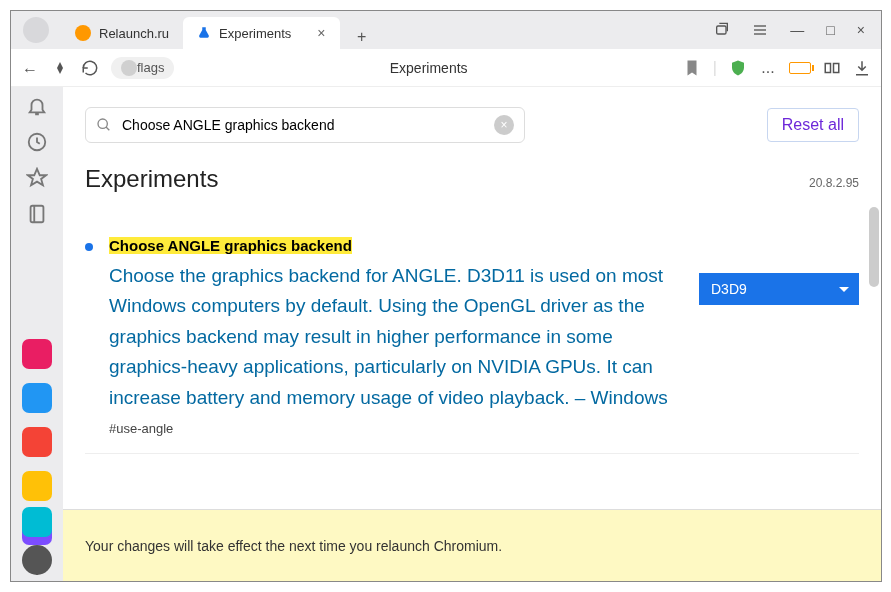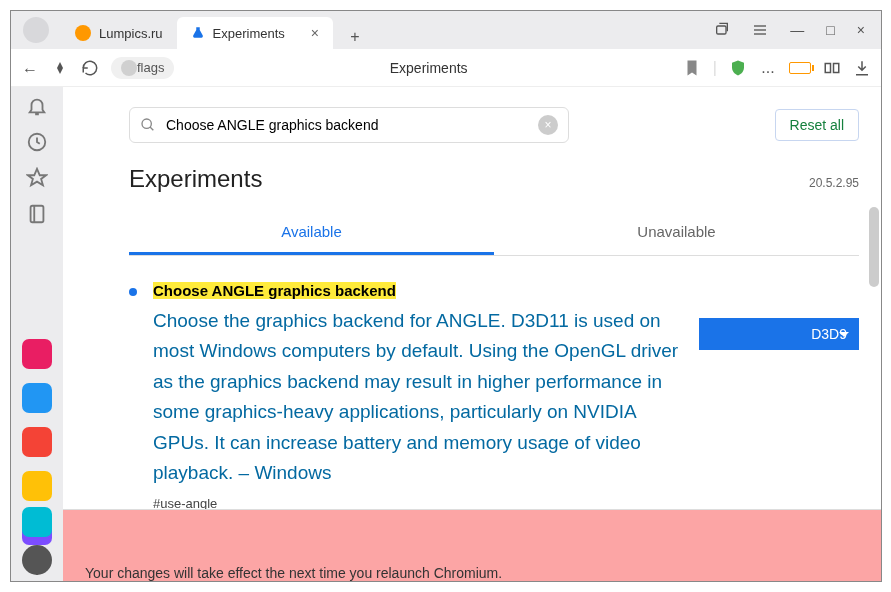--- a/index.html
+++ b/index.html
@@ -17,61 +17,61 @@
 .wincontrols { display: flex; gap: 22px; margin-right: 16px; margin-left: auto; }
 .wincontrols span { font-size: 14px; color: #555; cursor: pointer; }
 .toolbar { height: 38px; background: #fff; border-bottom: 1px solid #eee; display: flex; align-items: center; padding: 0 10px; gap: 12px; }
 .toolbar-icon { width: 18px; height: 18px; color: #555; display: flex; align-items: center; justify-content: center; cursor: pointer; }
 .addr-flags { background: #f0f0f0; padding: 3px 10px; border-radius: 12px; font-size: 13px; color: #555; display: flex; align-items: center; }
 .addr-globe { width: 16px; height: 16px; border-radius: 50%; background: #d0d0d0; }
 .addr-title { flex: 1; text-align: center; font-size: 14px; color: #333; }
 .shield { color: #4caf50; }
 .battery { width: 22px; height: 12px; border: 1.5px solid #ff9800; border-radius: 2px; position: relative; }
 .battery::after { content: ''; position: absolute; right: -4px; top: 2px; width: 2px; height: 6px; background: #ff9800; }
-.main-area { display: flex; height: calc(100% - 76px); gap: 44px; }
+.main-area { display: flex; height: calc(100% - 76px); }
 .sidebar { width: 52px; background: #ececee; display: flex; flex-direction: column; align-items: center; padding-top: 8px; gap: 14px; position: relative; }
 .sb-icon { width: 22px; height: 22px; display: flex; align-items: center; justify-content: center; color: #777; cursor: pointer; }
 .sidebar-bottom { position: absolute; bottom: 6px; display: flex; flex-direction: column; gap: 8px; align-items: center; }
 .app-tile { width: 30px; height: 30px; border-radius: 7px; }
 .content { flex: 1; padding: 20px 22px 0 22px; position: relative; overflow: auto; }
 .search-row { display: flex; gap: 14px; align-items: center; margin-bottom: 22px; }
 .search-box { flex: 1; max-width: 440px; height: 36px; border: 1px solid #ddd; border-radius: 6px; display: flex; align-items: center; padding: 0 10px; gap: 10px; }
 .search-input { flex: 1; border: none; outline: none; font-size: 14px; background: transparent; }
 .clear-btn { width: 20px; height: 20px; border-radius: 50%; background: #ccc; color: #fff; display: flex; align-items: center; justify-content: center; font-size: 12px; cursor: pointer; }
-.reset-btn { margin-left: auto; border: 1px solid #c7d6f0; background: #fff; color: #15803d; padding: 7px 14px; border-radius: 4px; font-size: 14px; cursor: pointer; }
+.reset-btn { margin-left: auto; border: 1px solid #c7d6f0; background: #fff; color: #6d28d9; padding: 7px 14px; border-radius: 4px; font-size: 16px; cursor: pointer; }
 .heading-row { display: flex; align-items: baseline; justify-content: space-between; margin-bottom: 18px; }
 .heading { font-size: 24px; font-weight: 400; color: #222; }
 .version { font-size: 12px; color: #666; }
 .tabs-row { display: flex; border-bottom: 1px solid #ddd; }
 .flagtab { flex: 1; text-align: center; padding: 12px 0; font-size: 15px; color: #666; cursor: pointer; }
 .flagtab.active { color: #1a73e8; border-bottom: 3px solid #1a73e8; }
 .flag-item { padding: 26px 0 16px 0; border-bottom: 1px solid #eee; display: flex; gap: 16px; }
 .flag-dot { width: 8px; height: 8px; border-radius: 50%; background: #1a73e8; margin-top: 6px; flex-shrink: 0; }
 .flag-body { flex: 1; }
 .flag-title { font-size: 15px; font-weight: bold; background: #ffeb3b; display: inline; }
 .flag-desc { font-size: 19px; color: #0369a1; line-height: 1.6; margin-top: 6px; }
 .flag-anchor { font-size: 13px; color: #444; margin-top: 8px; display: inline-block; cursor: pointer; }
-.flag-select { width: 160px; height: 32px; background: #1a73e8; color: #fff; border: none; font-size: 14px; padding: 0 12px; margin-top: 36px; appearance: none; cursor: pointer; position: relative; text-align: right; }
+.flag-select { width: 160px; height: 32px; background: #1a73e8; color: #fff; border: none; font-size: 14px; padding: 0 12px; margin-top: 36px; appearance: none; cursor: pointer; position: relative; text-align: left; }
 .select-wrap { position: relative; }
 .select-wrap::after { content: ''; position: absolute; right: 10px; top: 50px; border-left: 5px solid transparent; border-right: 5px solid transparent; border-top: 5px solid #fff; pointer-events: none; }
-.bottom-bar { position: absolute; bottom: 0; left: 52px; right: 0; height: 72px; border-top: 1px solid #ddd; background: #fca5a5; display: flex; align-items: flex-end; padding: 0 22px; }
+.bottom-bar { position: absolute; bottom: 0; left: 52px; right: 0; height: 72px; border-top: 1px solid #ddd; background: #fef9c3; display: flex; align-items: center; padding: 16px 22px; }
 .bottom-text { font-size: 14px; color: #333; }
 .relaunch { margin-left: auto; background: #1a73e8; color: #fff; border: 3px solid #d32f2f; outline: 2px solid #1a73e8; outline-offset: -6px; padding: 12px 28px; font-size: 15px; font-weight: bold; border-radius: 8px; cursor: pointer; box-shadow: 0 0 0 1px #d32f2f inset; }
 .scrollbar { position: absolute; right: 2px; top: 120px; width: 10px; height: 80px; background: #ccc; border-radius: 5px; }
 </style>
 </head>
 <body>
 
 <div class="window">
   <div class="titlebar">
     <div class="avatar"></div>
     <div class="tabs">
       <div class="tab">
         <span class="tab-icon-orange"></span>
-        <span>Lumpics.ru</span>
+        <span>Relaunch.ru</span>
       </div>
       <div class="tab active">
         <svg class="tab-icon-flask" viewBox="0 0 24 24">
             <path fill="#1a73e8" d="M9 2v5l-5 9c-1 2 0 4 2 4h12c2 0 3-2 2-4l-5-9V2z"></path>
           </svg>
         <span>Experiments</span>
         <span class="tab-close">×</span>
       </div>
       <div class="newtab">+</div>
     </div>
@@ -160,27 +160,23 @@
               <line x1="20" y1="20" x2="15" y2="15"></line>
             </svg>
           <input class="search-input" value="Choose ANGLE graphics backend" style="">
           <span class="clear-btn">×</span>
         </div>
         <button class="reset-btn">Reset all</button>
       </div>
 
       <div class="heading-row">
         <h1 class="heading">Experiments</h1>
-        <span class="version">20.5.2.95</span>
+        <span class="version">20.8.2.95</span>
       </div>
 
-      <div class="tabs-row">
-        <div class="flagtab active">Available</div>
-        <div class="flagtab">Unavailable</div>
-      </div>
 
       <div class="flag-item">
         <span class="flag-dot"></span>
         <div class="flag-body">
           <span class="flag-title">Choose ANGLE graphics backend</span>
           <div class="flag-desc">Choose the graphics backend for ANGLE. D3D11 is used on most Windows computers by default. Using the OpenGL driver as the graphics backend may result in higher performance in some graphics-heavy applications, particularly on NVIDIA GPUs. It can increase battery and memory usage of video playback. – Windows</div>
           <a class="flag-anchor">#use-angle</a>
         </div>
         <div class="select-wrap">
           <select class="flag-select">

